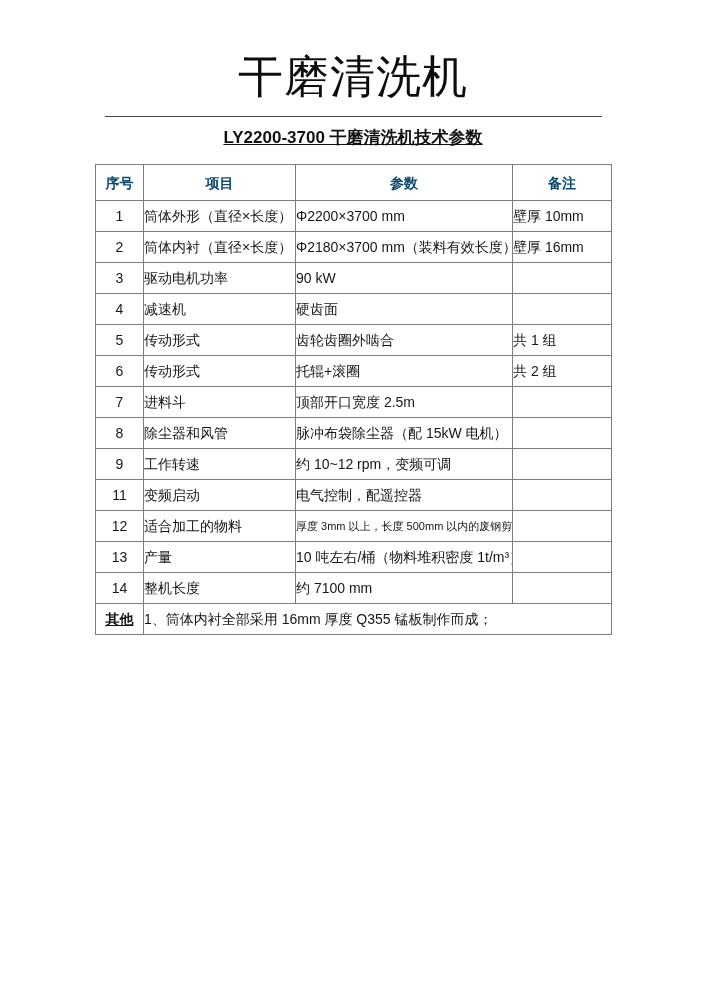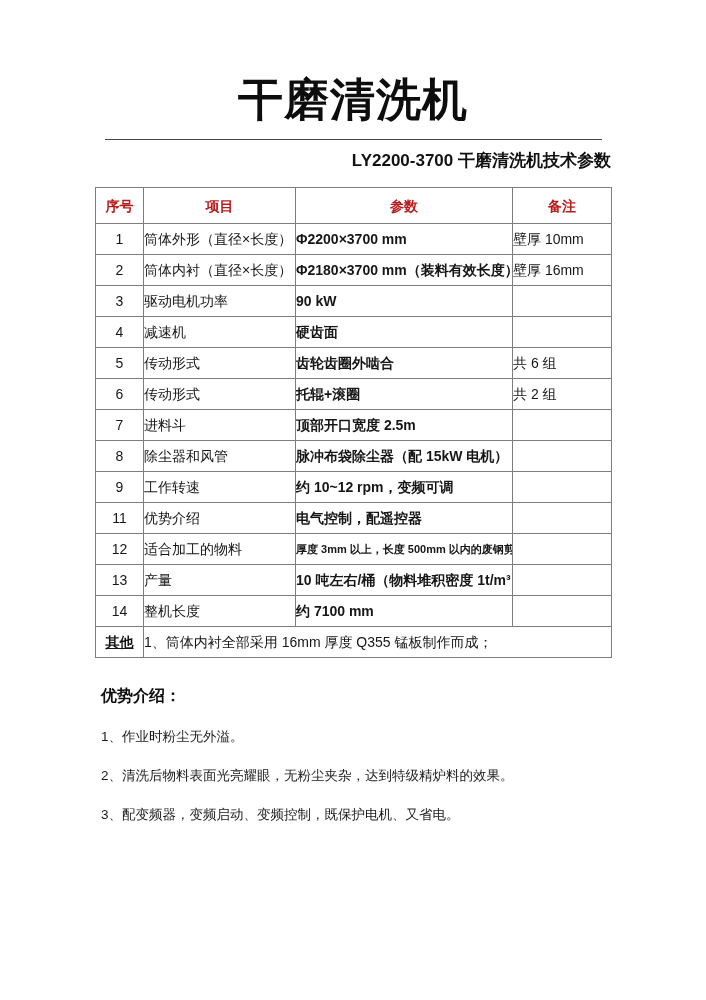--- a/index.html
+++ b/index.html
@@ -15,42 +15,43 @@
     color: #161616;
     -webkit-font-smoothing: antialiased;
   }
   .page {
     box-sizing: border-box;
     width: 706px;
     height: 1000px;
     padding: 0 95px;
   }
   .doc-title {
-    margin: 73px 0 0 0;
+    margin: 50px 0 0 0;
     font-size: 45px;
     line-height: 54px;
-    font-weight: bold;
+    font-weight: normal;
     text-align: center;
     color: #0d0d0d;
     letter-spacing: 1px;
   }
   .title-rule {
     width: 497px;
     height: 0;
     border: none;
     border-top: 1.5px solid #454545;
     margin: 12px auto 0 auto;
   }
   .doc-subtitle {
     margin: 10px 0 0 0;
     font-size: 17px;
     line-height: 22px;
     font-weight: bold;
-    text-align: right;
+    text-align: center;
     color: #111111;
+    text-decoration: underline;
   }
   table.spec {
     margin: 15px auto 0 auto;
     border-collapse: collapse;
     table-layout: fixed;
     width: 516px;
   }
   table.spec col.c-no    { width: 48px; }
   table.spec col.c-item  { width: 152px; }
   table.spec col.c-param { width: 217px; }
@@ -61,34 +62,34 @@
     line-height: 18px;
     white-space: nowrap;
     overflow: hidden;
     padding: 0;
     background: #ffffff;
   }
   table.spec th {
     height: 35px;
     font-weight: bold;
     text-align: center;
-    color: #b91c1c;
+    color: #0c4a6e;
   }
   table.spec td { height: 30px; }
   td.no-cell {
     text-align: center;
     font-weight: normal;
   }
   td.item-cell {
     padding-left: 12px;
     font-weight: normal;
   }
   td.param-cell {
     padding-left: 11px;
-    font-weight: bold;
+    font-weight: normal;
   }
   td.param-cell.small { font-size: 11px; }
   td.note-cell {
     padding-left: 6px;
     font-size: 13px;
   }
   td.other-label-cell {
     text-align: center;
     font-weight: bold;
     text-decoration: underline;
@@ -162,21 +163,21 @@
         <tr>
     <td class="no-cell">4</td>
     <td class="item-cell">减速机</td>
     <td class="param-cell">硬齿面</td>
     <td class="note-cell"></td>
   </tr>
         <tr>
     <td class="no-cell">5</td>
     <td class="item-cell">传动形式</td>
     <td class="param-cell">齿轮齿圈外啮合</td>
-    <td class="note-cell">共 6 组</td>
+    <td class="note-cell">共 1 组</td>
   </tr>
         <tr>
     <td class="no-cell">6</td>
     <td class="item-cell">传动形式</td>
     <td class="param-cell">托辊+滚圈</td>
     <td class="note-cell">共 2 组</td>
   </tr>
         <tr>
     <td class="no-cell">7</td>
     <td class="item-cell">进料斗</td>
@@ -190,21 +191,21 @@
     <td class="note-cell"></td>
   </tr>
         <tr>
     <td class="no-cell">9</td>
     <td class="item-cell">工作转速</td>
     <td class="param-cell">约 10~12 rpm，变频可调</td>
     <td class="note-cell"></td>
   </tr>
         <tr>
     <td class="no-cell">11</td>
-    <td class="item-cell">优势介绍</td>
+    <td class="item-cell">变频启动</td>
     <td class="param-cell">电气控制，配遥控器</td>
     <td class="note-cell"></td>
   </tr>
         <tr>
     <td class="no-cell">12</td>
     <td class="item-cell">适合加工的物料</td>
     <td class="param-cell small">厚度 3mm 以上，长度 500mm 以内的废钢剪切料</td>
     <td class="note-cell"></td>
   </tr>
         <tr>
@@ -221,22 +222,14 @@
   </tr>
       </tbody>
     <tbody>
       <tr>
         <td class="other-label-cell">其他</td>
         <td class="other-text-cell" colspan="3">1、筒体内衬全部采用 16mm 厚度 Q355 锰板制作而成；</td>
       </tr>
     </tbody>
   </table>
 
-  <div class="advantages">
-    <p class="advantages-heading">优势介绍：</p>
-    <div>
-        <p class="advantage-item">1、作业时粉尘无外溢。</p>
-        <p class="advantage-item">2、清洗后物料表面光亮耀眼，无粉尘夹杂，达到特级精炉料的效果。</p>
-        <p class="advantage-item">3、配变频器，变频启动、变频控制，既保护电机、又省电。</p>
-      </div>
-  </div>
 
 </div>
 
 </body></html>

